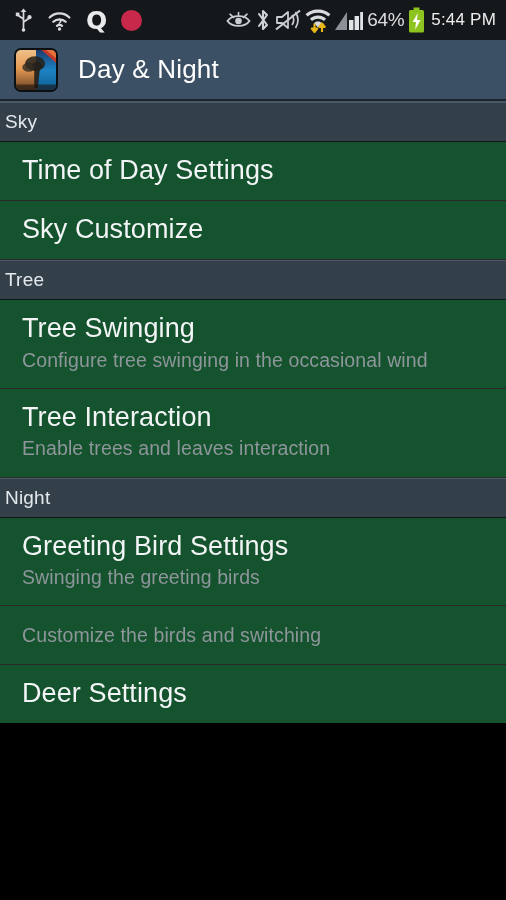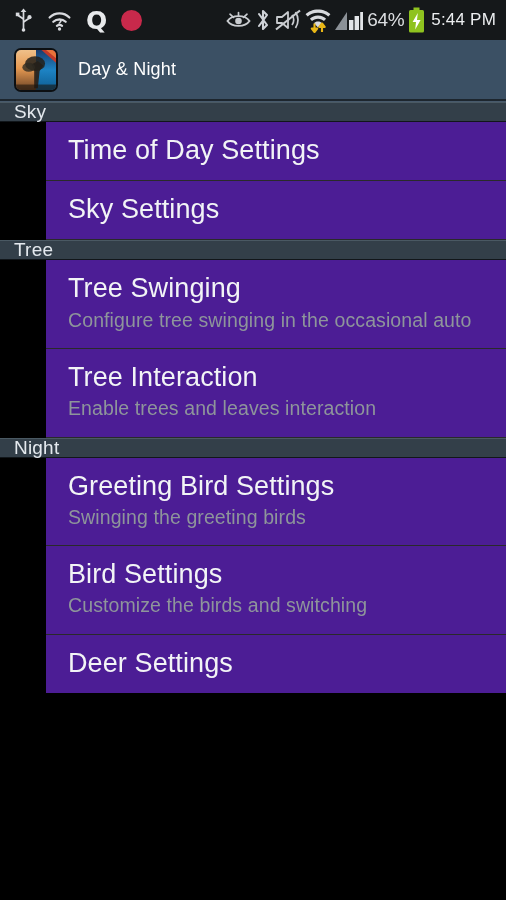--- a/index.html
+++ b/index.html
@@ -62,48 +62,47 @@
   }
   .app-icon {
     width:44px; height:44px;
     border-radius:7px;
     overflow:hidden;
     border:2px solid #0c0f12;
     flex:0 0 auto;
     position:relative;
   }
   .app-title {
-    font-size:18px; color:#ffffff;
+    font-size:26px; color:#ffffff;
     margin-left:20px; letter-spacing:0.2px;
   }
 
   
   .list { background:#000; }
 
   .section-header {
     background:#333f49;
-    height:20px;
+    height:40px;
     display:flex;
     align-items:center;
-    padding-left:14px;
+    padding-left:5px;
     border-top:1px solid #4a5963;
     border-bottom:1px solid #11161a;
     text-align:right;
   }
   .section-header .label {
     font-size:19px;
     color:#e4e9ee;
     letter-spacing:0.2px;
   }
 
   .list-item {
-    background:#4c1d95;
+    background:#14532d;
     padding:13px 2px 15px 22px;
     border-bottom:1px solid #2a2a2a;
-    margin-left:46px;
   }
   .list-item.last-clipped { border-bottom:none; }
   .item-title {
     font-size:27px;
     color:#f2f4f6;
     line-height:1.12;
     letter-spacing:0.1px;
   }
   .item-sub {
     font-size:19.5px;
@@ -246,44 +245,43 @@
 
   <div class="list">
 
     <div class="section-header">
       <span class="label">Sky</span>
     </div>
     <div class="list-item">
       <div class="item-title">Time of Day Settings</div>
     </div>
     <div class="list-item">
-      <div class="item-title">Sky Settings</div>
+      <div class="item-title">Sky Customize</div>
     </div>
 
     <div class="section-header">
       <span class="label">Tree</span>
     </div>
     <div class="list-item">
       <div class="item-title">Tree Swinging</div>
-      <div class="item-sub">Configure tree swinging in the occasional auto</div>
+      <div class="item-sub">Configure tree swinging in the occasional wind</div>
     </div>
     <div class="list-item">
       <div class="item-title">Tree Interaction</div>
       <div class="item-sub">Enable trees and leaves interaction</div>
     </div>
 
     <div class="section-header">
       <span class="label">Night</span>
     </div>
     <div class="list-item">
       <div class="item-title">Greeting Bird Settings</div>
       <div class="item-sub">Swinging the greeting birds</div>
     </div>
     <div class="list-item">
-      <div class="item-title">Bird Settings</div>
       <div class="item-sub">Customize the birds and switching</div>
     </div>
     <div class="list-item last-clipped">
       <div class="item-title">Deer Settings</div>
     </div>
 
   </div>
 </div>
 
 </body></html>

